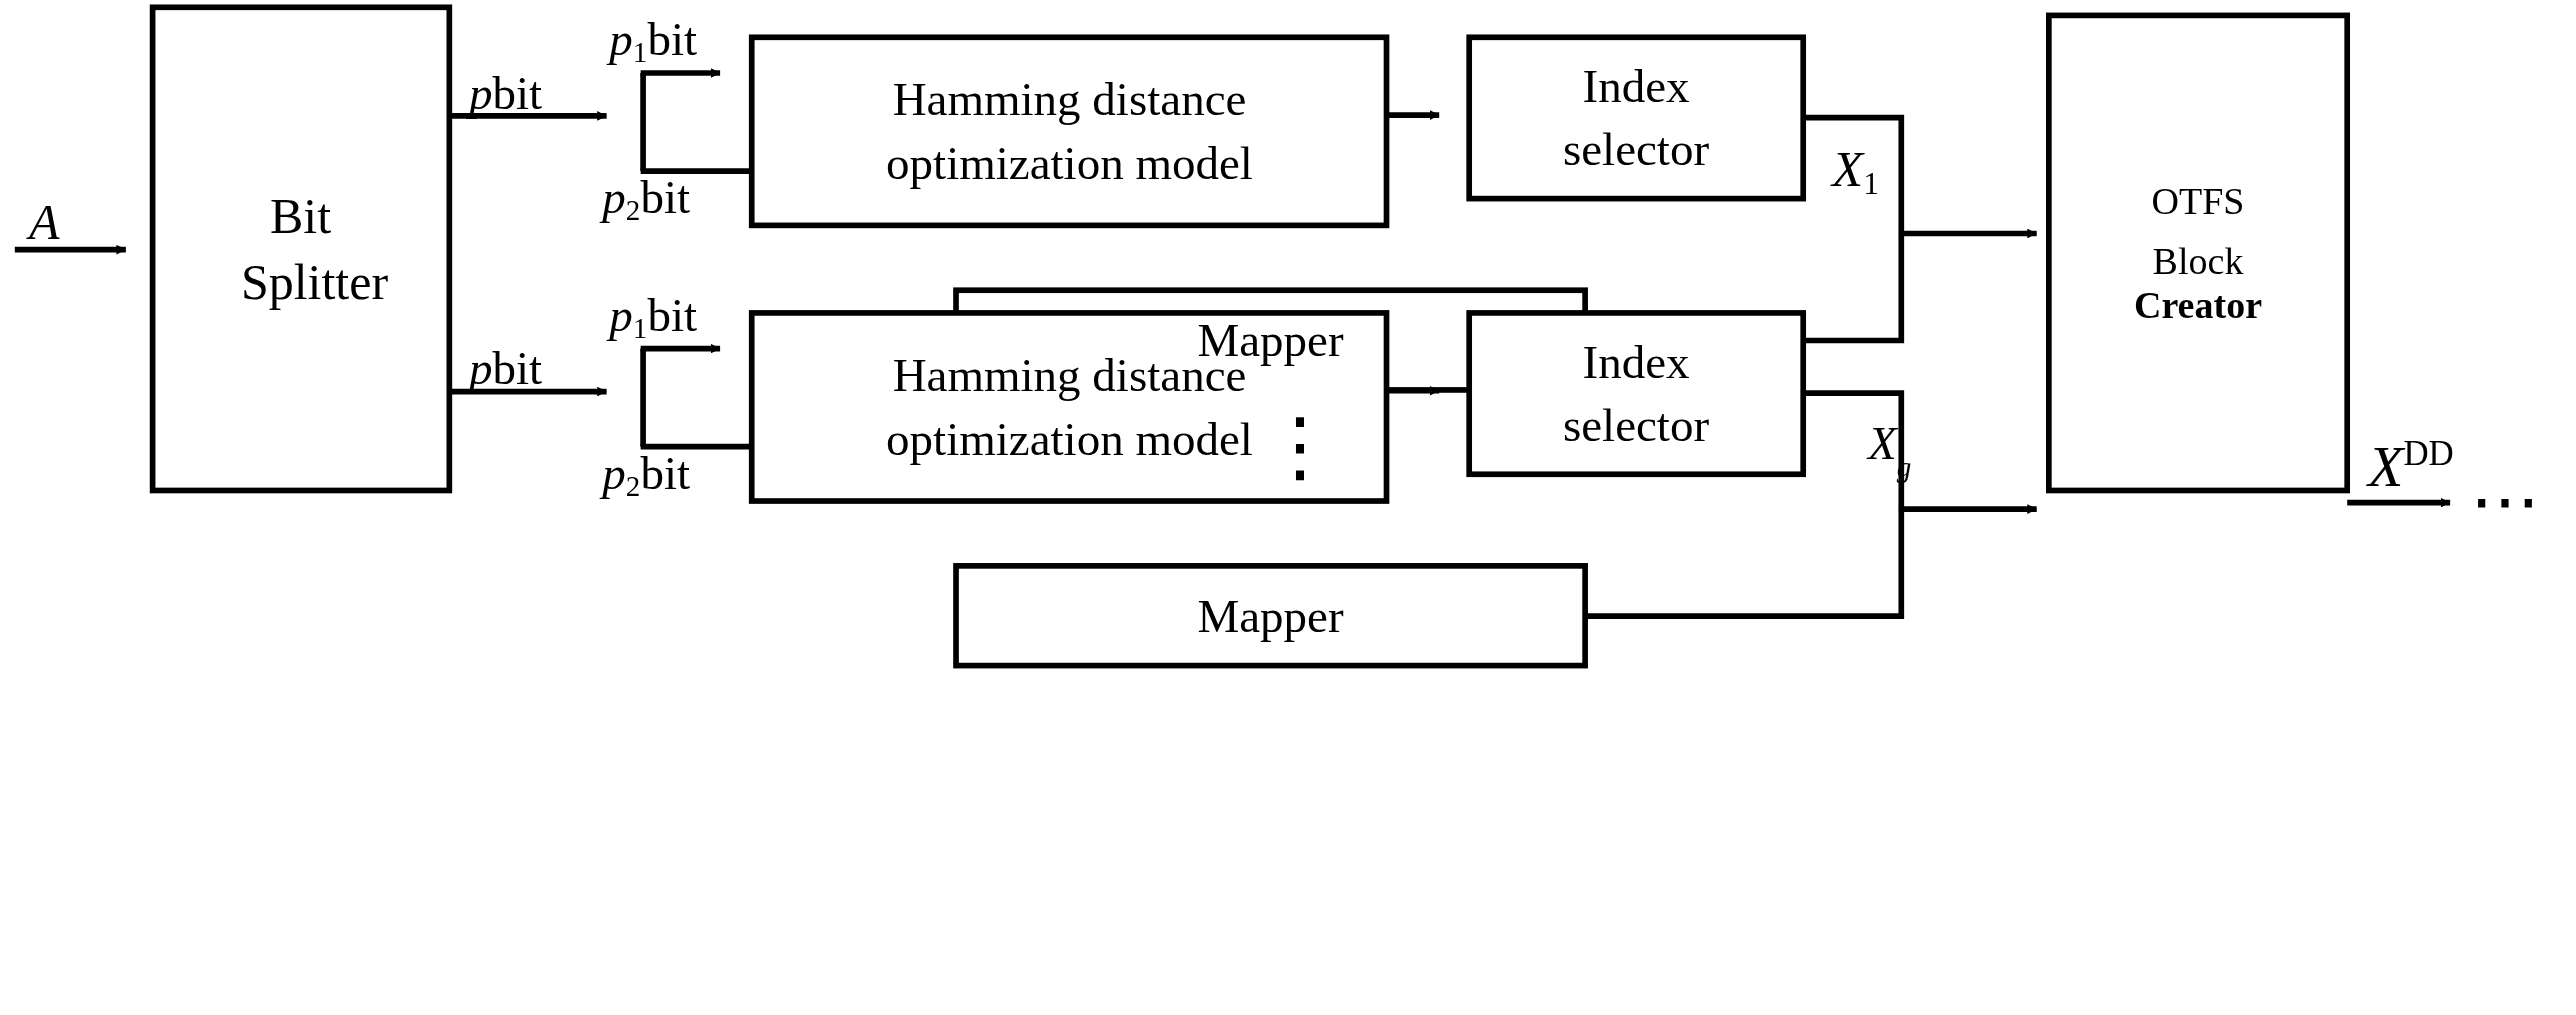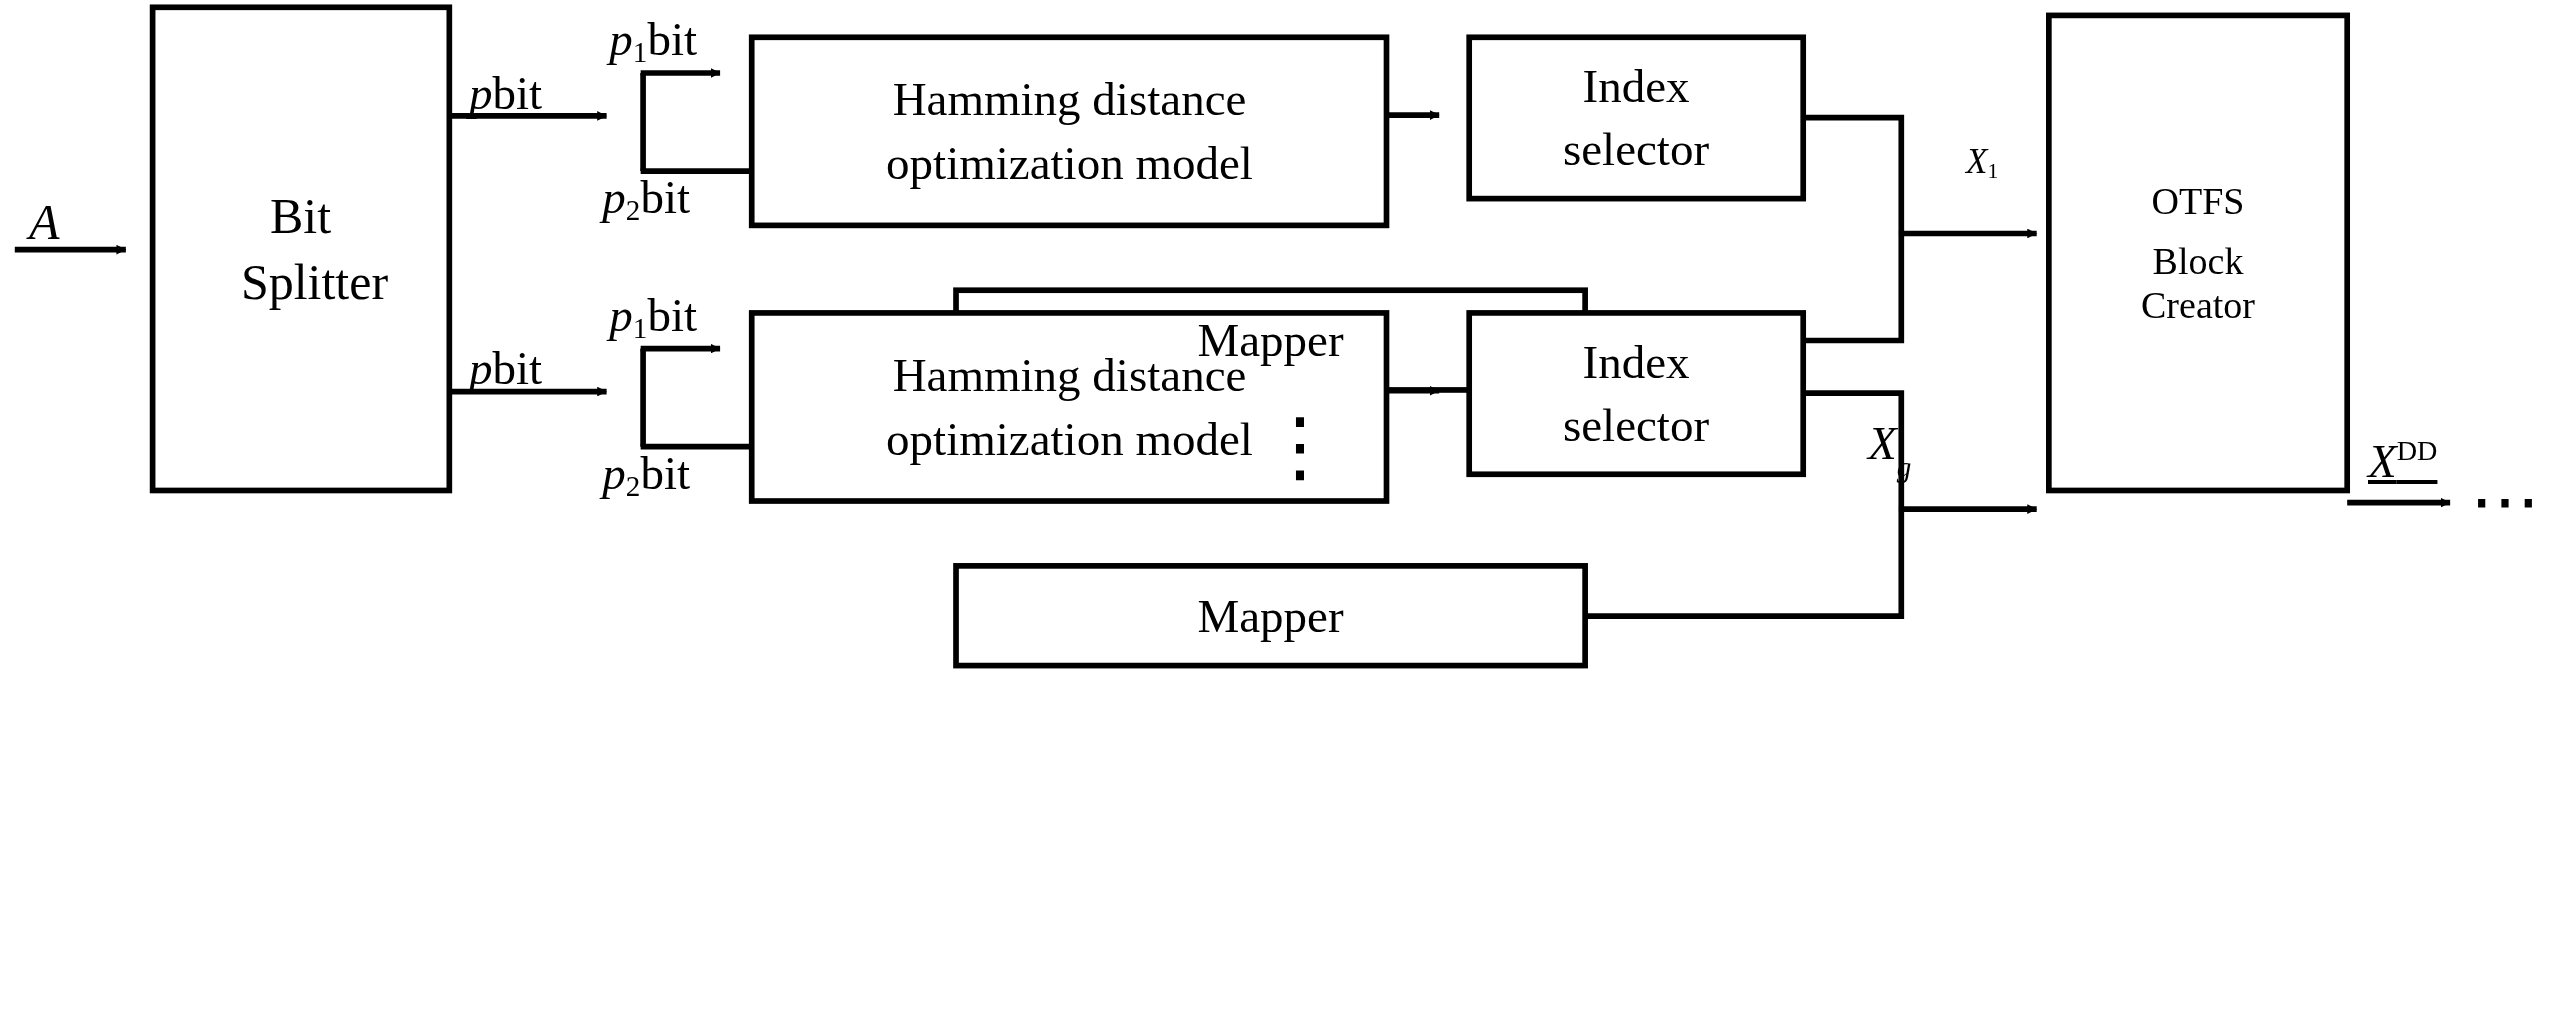--- a/index.html
+++ b/index.html
@@ -163,21 +163,21 @@
 
   <div class="box-label" style="left:1469px; top:37px; width:334px; height:161px; font-size:47px;">
     <span>Index</span>
     <span style="margin-top:9.7px;">selector</span>
   </div>
 
   <div class="box-label" style="left:956px; top:290px; width:629px; height:100px; font-size:47px;">
     <span>Mapper</span>
   </div>
 
-  <div class="lbl" style="left:1966px; top:144px; font-size:35px;">
+  <div class="lbl" style="left:1832px; top:144px; font-size:51px;">
     <span class="ital">X</span><span class="sub-up">1</span>
   </div>
 
   <div class="lbl" style="left:1261px; top:412px; font-size:78px; letter-spacing:0; line-height:0.9;">
     <span>⋮</span>
   </div>
 
   <div class="lbl" style="left:469px; top:345px; font-size:47px;">
     <span class="ital">p</span><span>bit</span>
   </div>
@@ -204,24 +204,24 @@
     <span>Mapper</span>
   </div>
 
   <div class="lbl" style="left:1868px; top:420px; font-size:47px;">
     <span class="ital">X</span><span class="sub">g</span>
   </div>
 
   <div class="box-label" style="left:2049px; top:15.4px; width:298px; height:475px; font-size:38px;">
     <span>OTFS</span>
     <span style="margin-top:16px;">Block</span>
-    <span style="">Creator</span>
-  </div>
-
-  <div class="lbl" style="left:2368px; top:438px; font-size:47px;text-decoration:underline;">
+    <span style="font-weight:bold;">Creator</span>
+  </div>
+
+  <div class="lbl" style="left:2368px; top:438px; font-size:58px;">
     <span class="ital">X</span><span class="sup">DD</span>
   </div>
 
   <div class="lbl" style="left:2470px; top:467px; font-size:70px;">
     <span>⋯</span>
   </div>
 
 </div>
 
 

